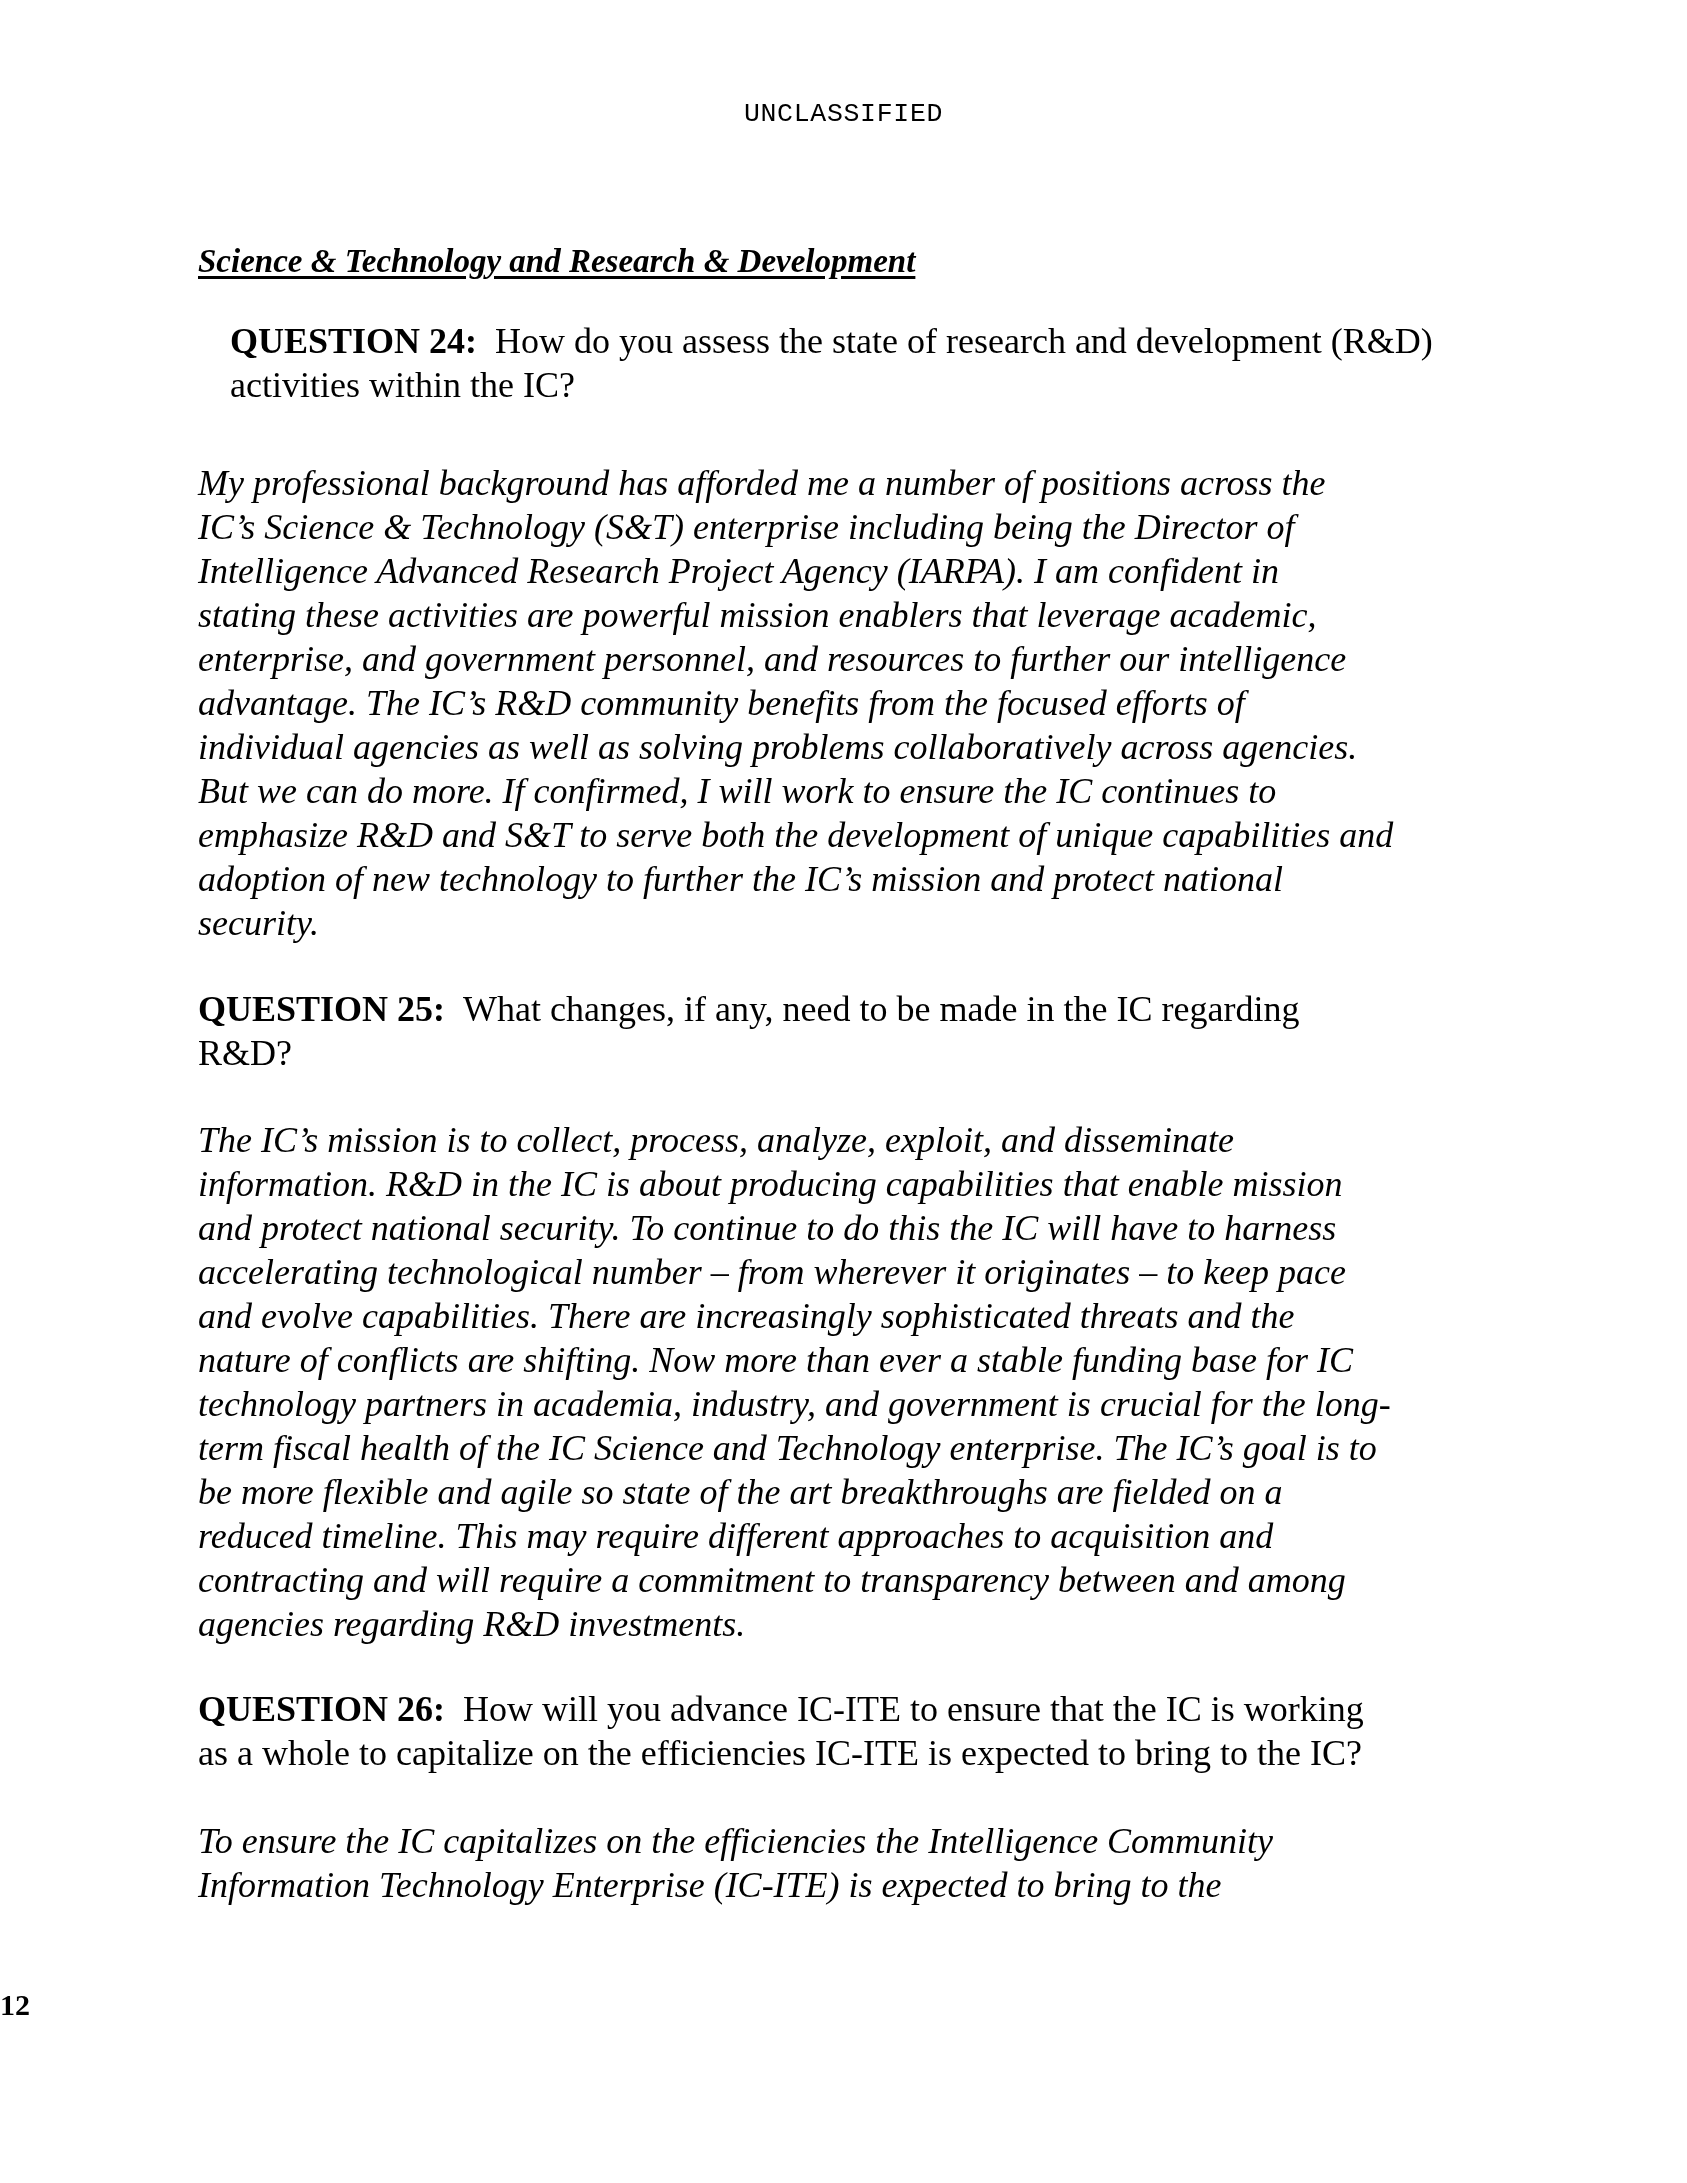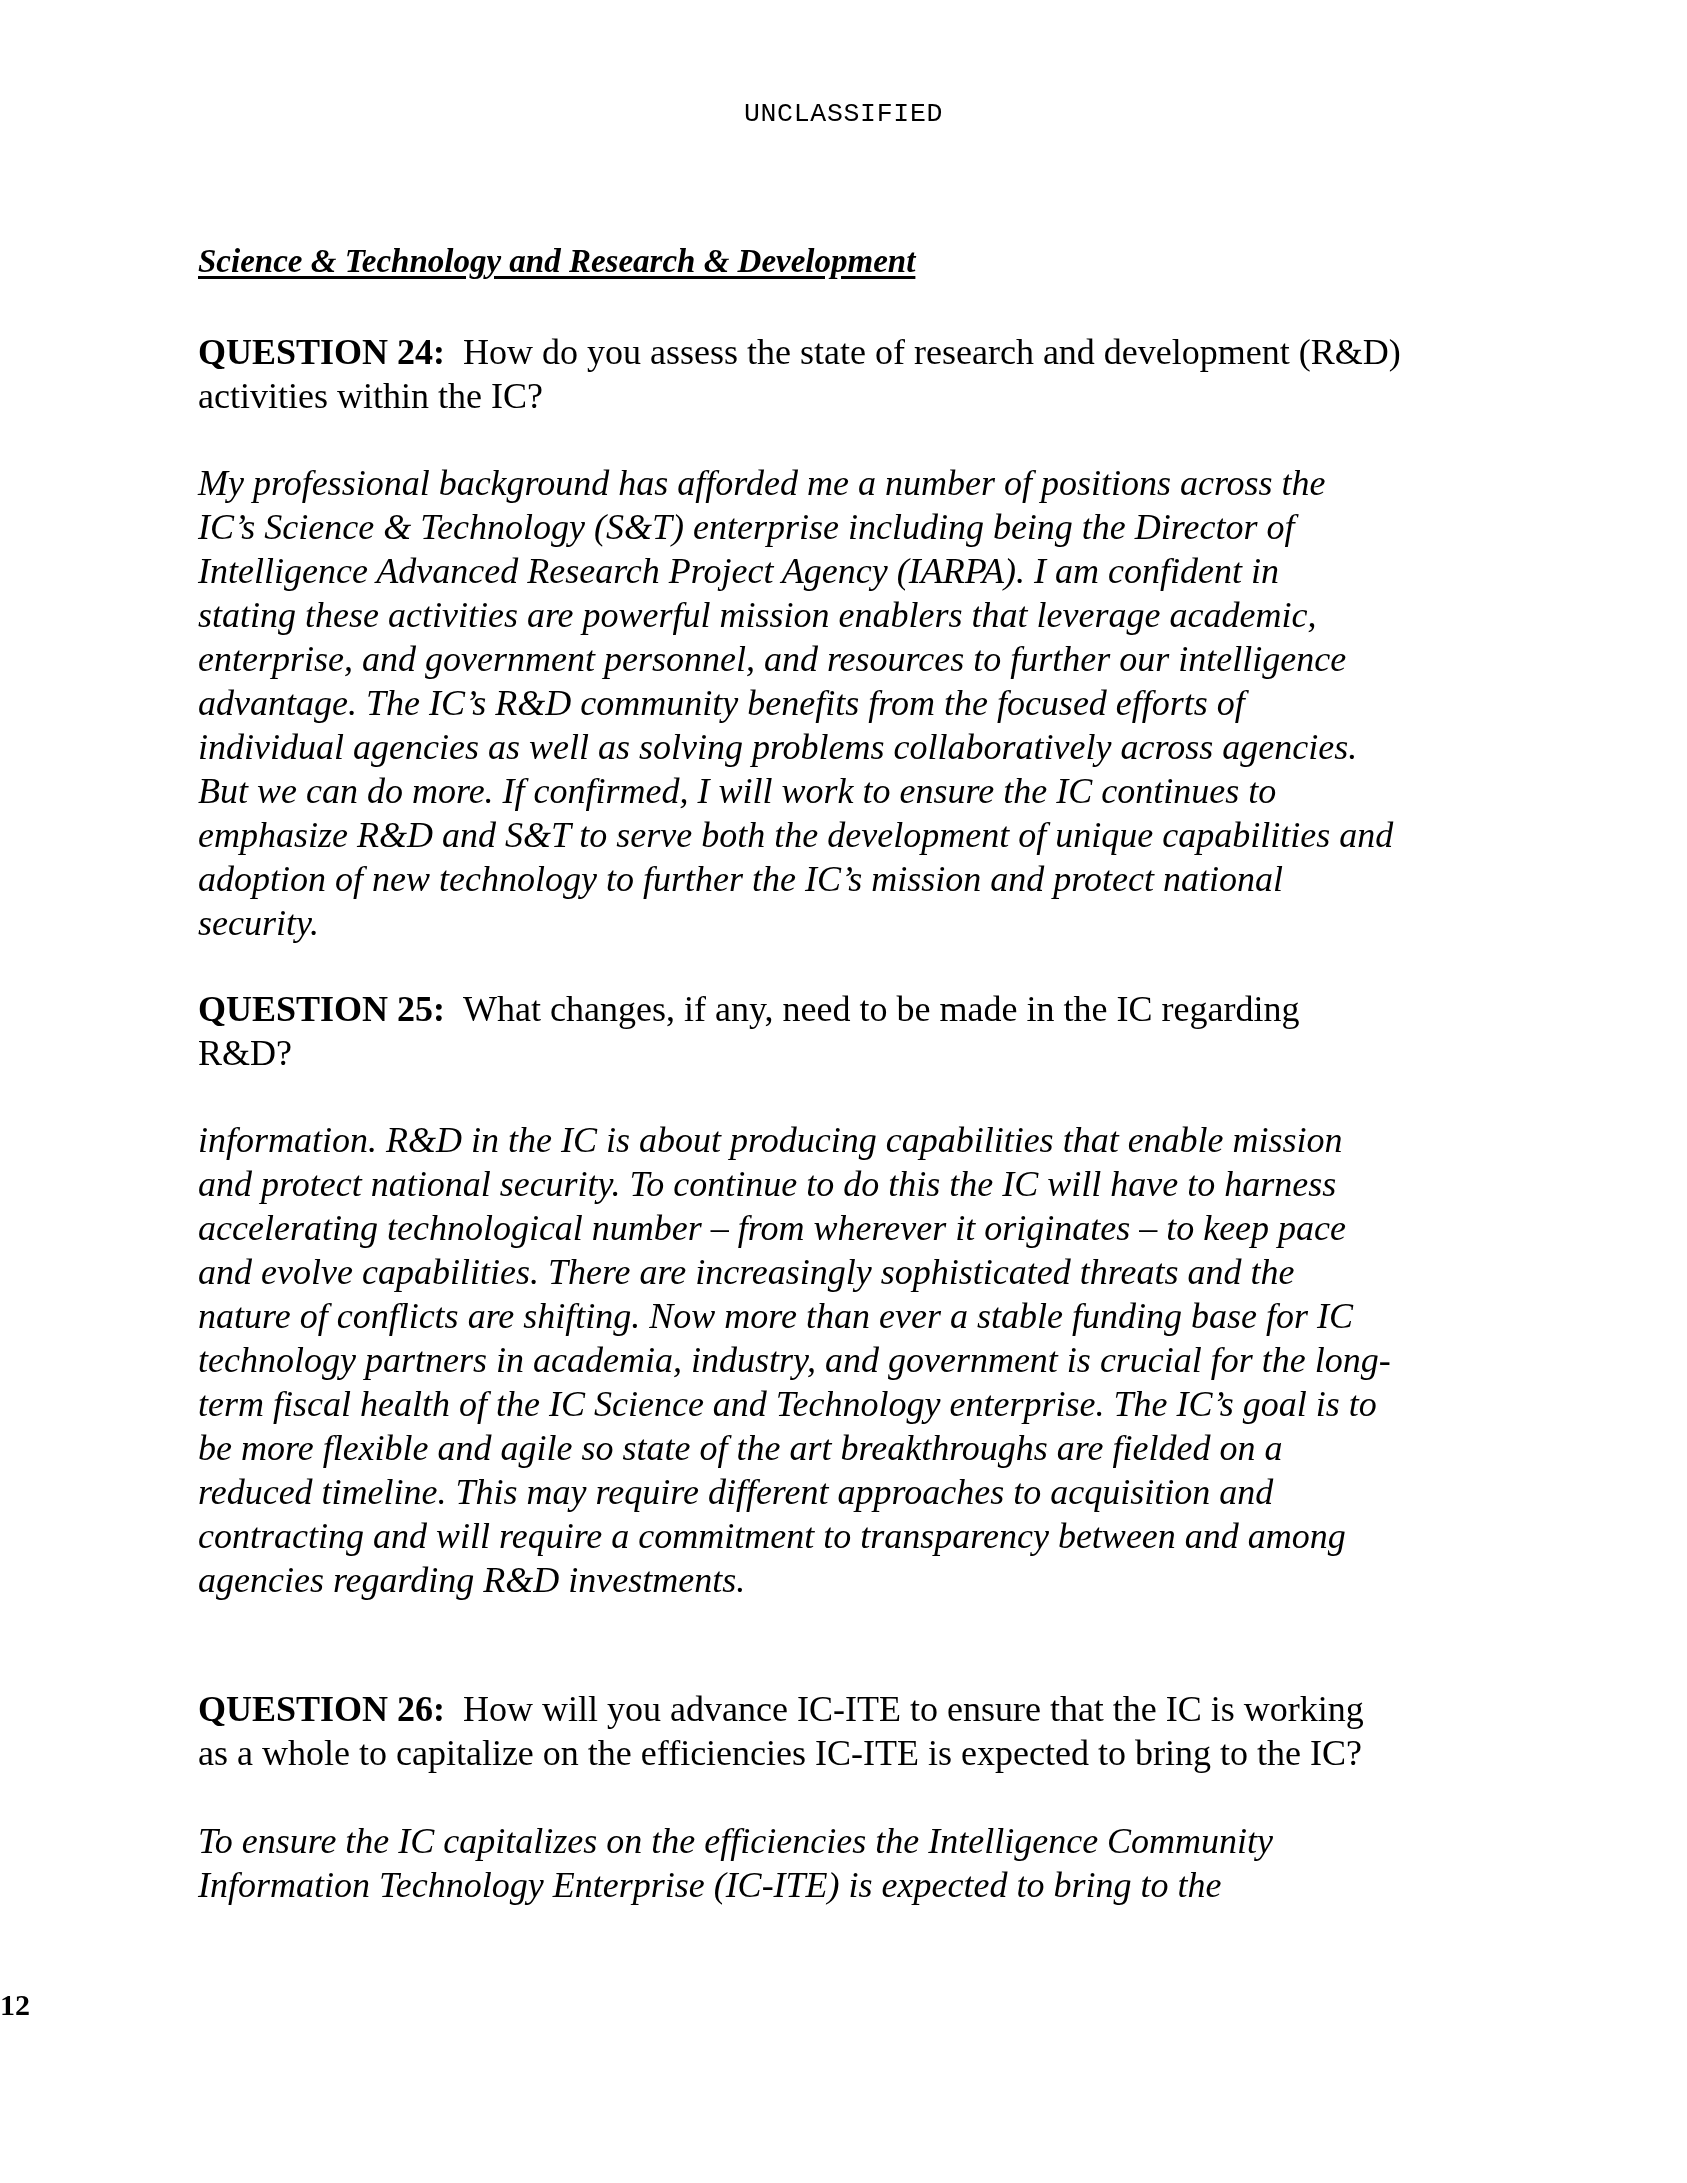--- a/index.html
+++ b/index.html
@@ -17,21 +17,21 @@
     font-family: "Liberation Serif", "DejaVu Serif", serif; font-weight: bold; font-size: 30px; }
 </style>
 </head>
 <body>
 
 <div class="page">
   <div class="header">UNCLASSIFIED</div>
 
   <div class="section-title">Science &amp; Technology and Research &amp; Development</div>
 
-  <div class="block q" style="top:330px;">
+  <div class="block q" style="top:319px;margin-left:32px;">
     <span class="line"><span class="qlabel">QUESTION 24:</span>&nbsp;&nbsp;<span>How do you assess the state of research and development (R&amp;D)</span></span>
     <span class="line">activities within the IC?</span>
   </div>
   <div class="block ans" style="top:461px;">
     <span class="line">My professional background has afforded me a number of positions across the</span>
     <span class="line">IC’s Science &amp; Technology (S&amp;T) enterprise including being the Director of</span>
     <span class="line">Intelligence Advanced Research Project Agency (IARPA).  I am confident in</span>
     <span class="line">stating these activities are powerful mission enablers that leverage academic,</span>
     <span class="line">enterprise, and government personnel, and resources to further our intelligence</span>
     <span class="line">advantage. The IC’s R&amp;D community benefits from the focused efforts of</span>
@@ -40,20 +40,21 @@
     <span class="line">emphasize R&amp;D and S&amp;T to serve both the development of unique capabilities and</span>
     <span class="line">adoption of new technology to further the IC’s mission and protect national</span>
     <span class="line">security.</span>
   </div>
 
   <div class="block q" style="top:987px;">
     <span class="line"><span class="qlabel">QUESTION 25:</span>&nbsp;&nbsp;<span>What changes, if any, need to be made in the IC regarding</span></span>
     <span class="line">R&amp;D?</span>
   </div>
   <div class="block ans" style="top:1118px;">
+    <span class="line">The IC’s mission is to collect, process, analyze, exploit, and disseminate</span>
     <span class="line">information. R&amp;D in the IC is about producing capabilities that enable mission</span>
     <span class="line">and protect national security. To continue to do this the IC will have to harness</span>
     <span class="line">accelerating technological number – from wherever it originates – to keep pace</span>
     <span class="line">and evolve capabilities.  There are increasingly sophisticated threats and the</span>
     <span class="line">nature of conflicts are shifting. Now more than ever a stable funding base for IC</span>
     <span class="line">technology partners in academia, industry, and government is crucial for the long-</span>
     <span class="line">term fiscal health of the IC Science and Technology enterprise. The IC’s goal is to</span>
     <span class="line">be more flexible and agile so state of the art breakthroughs are fielded on a</span>
     <span class="line">reduced timeline. This may require different approaches to acquisition and</span>
     <span class="line">contracting and will require a commitment to transparency between and among</span>

